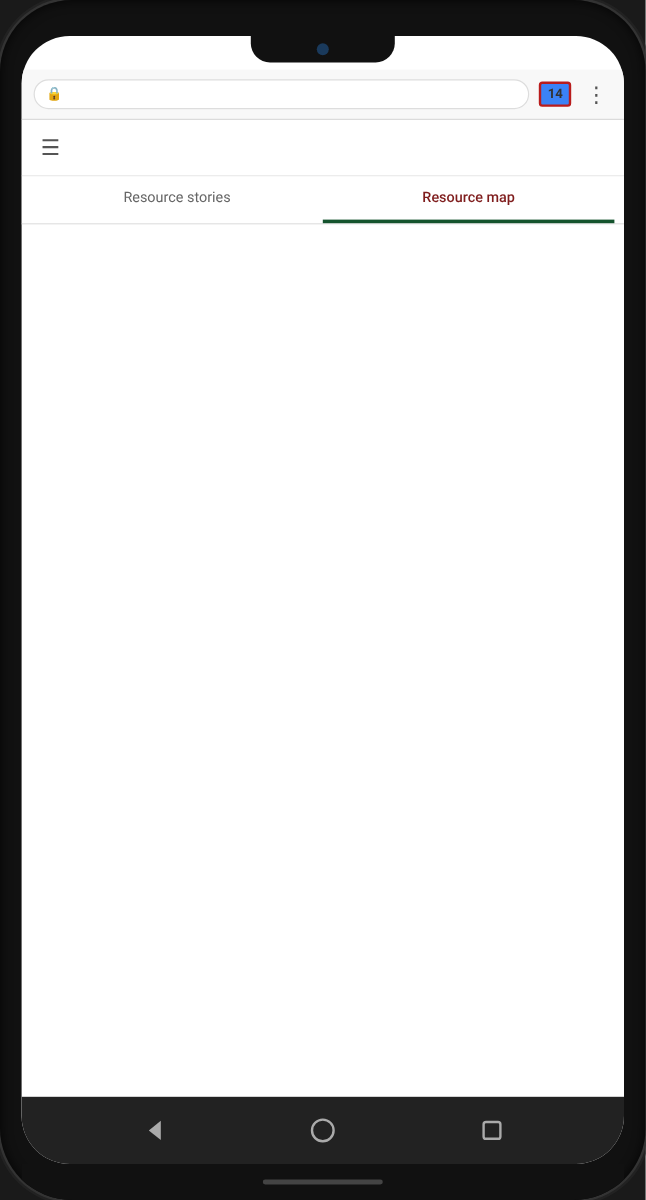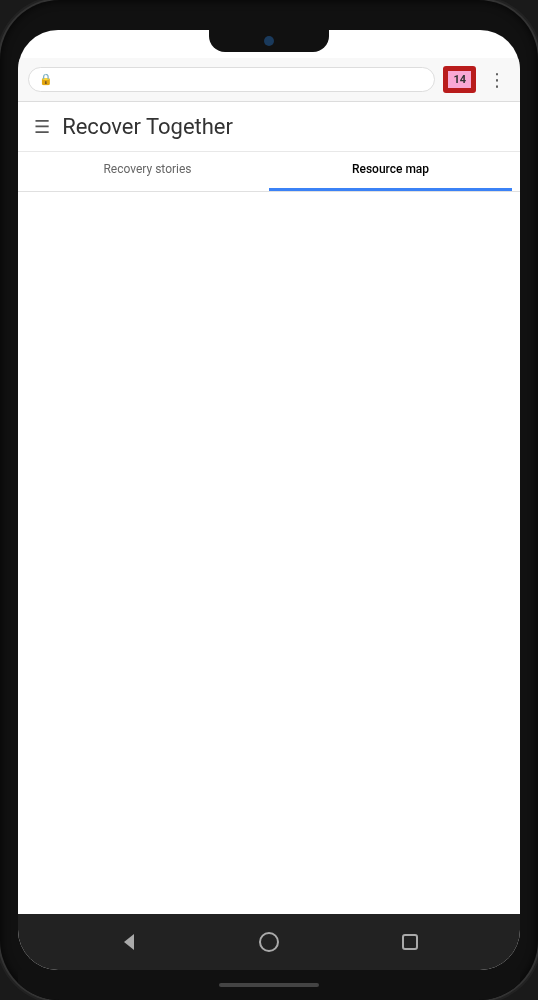--- a/index.html
+++ b/index.html
@@ -82,22 +82,22 @@
       font-size: 12px;
       color: #333;
     }
 
     .lock-icon {
       color: #555;
       font-size: 11px;
     }
 
     .tab-badge {
-      background: #f9a8d4;
-      border: 5px solid #b91c1c;
+      background: #3b82f6;
+      border: 2px solid #b91c1c;
       border-radius: 3px;
       padding: 2px 5px;
       font-size: 11px;
       color: #333;
       font-weight: bold;
     }
 
     .menu-dots {
       font-size: 18px;
       color: #555;
@@ -141,22 +141,22 @@
       padding: 10px 8px;
       text-align: center;
       font-size: 12px;
       color: #666;
       cursor: pointer;
       line-height: 1.3;
       border-bottom: 3px solid transparent;
     }
 
     .nav-tab.active {
-      color: #000000;
-      border-bottom: 3px solid #3b82f6;
+      color: #7f1d1d;
+      border-bottom: 3px solid #14532d;
       font-weight: 500;
     }
 
     
     .map-bg {
       position: absolute;
       top: 0; left: 0; right: 0; bottom: 0;
       background: #f2efe9;
     }
 
@@ -222,26 +222,25 @@
     <div class="browser-chrome">
       <div class="address-bar">
         <span class="lock-icon">🔒</span>
       </div>
       <div class="tab-badge">14</div>
       <div class="menu-dots">⋮</div>
     </div>
 
     <div class="app-header">
       <span class="hamburger-icon">☰</span>
-      <span class="app-title">Recover Together</span>
     </div>
 
     <div class="nav-tabs">
       <div class="nav-tab">
-        <span>Recovery stories</span>
+        <span>Resource stories</span>
       </div>
       <div class="nav-tab active">
         <span>Resource map</span>
       </div>
     </div>
 
     <div class="map-wrapper">
 
       <svg class="map-bg" style="position:absolute;top:0;left:0;width:100%;height:100%;">
 

